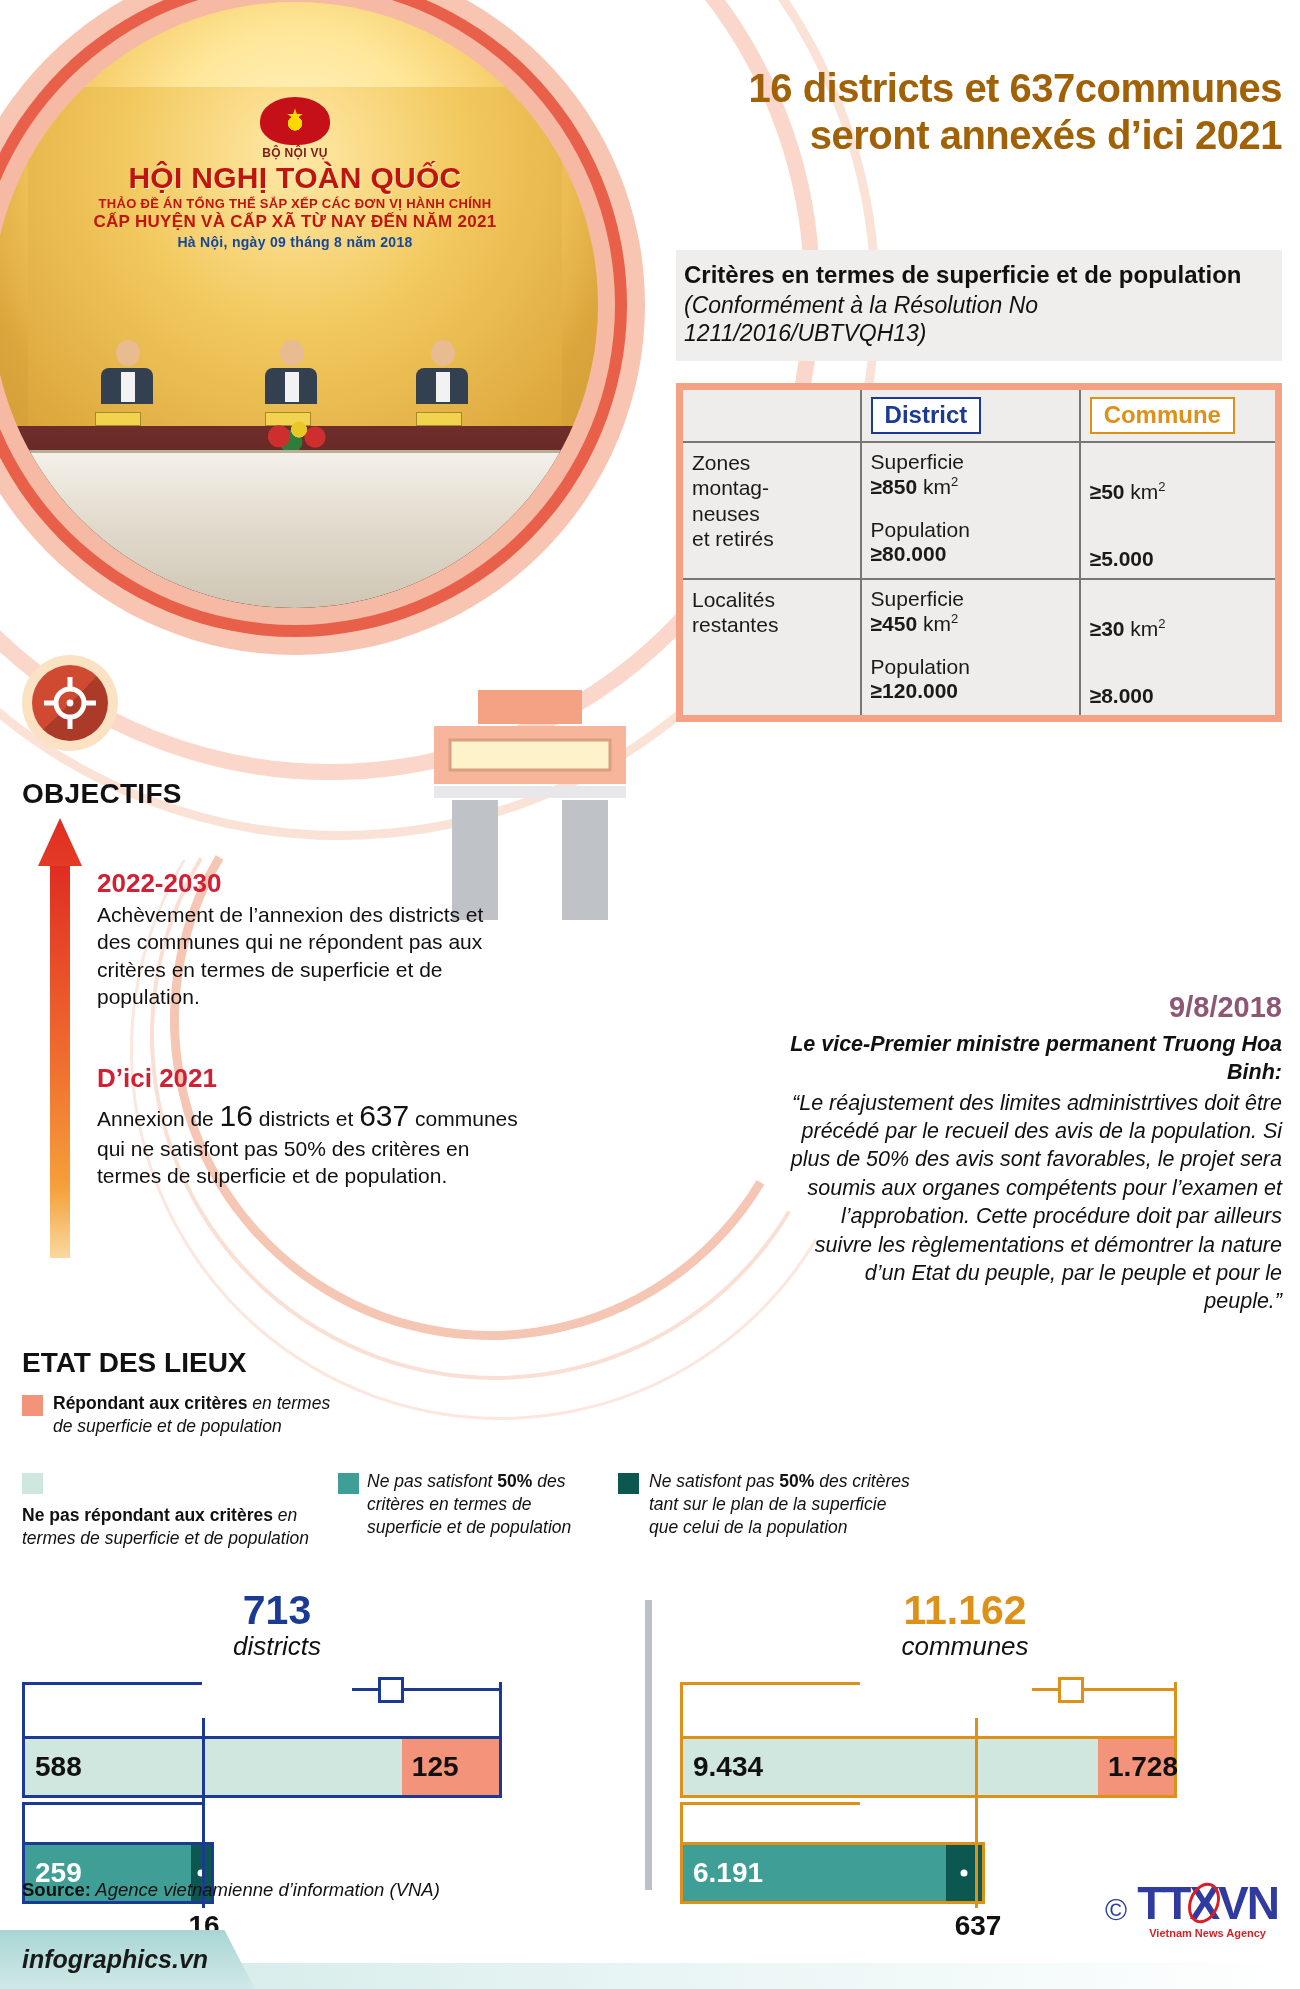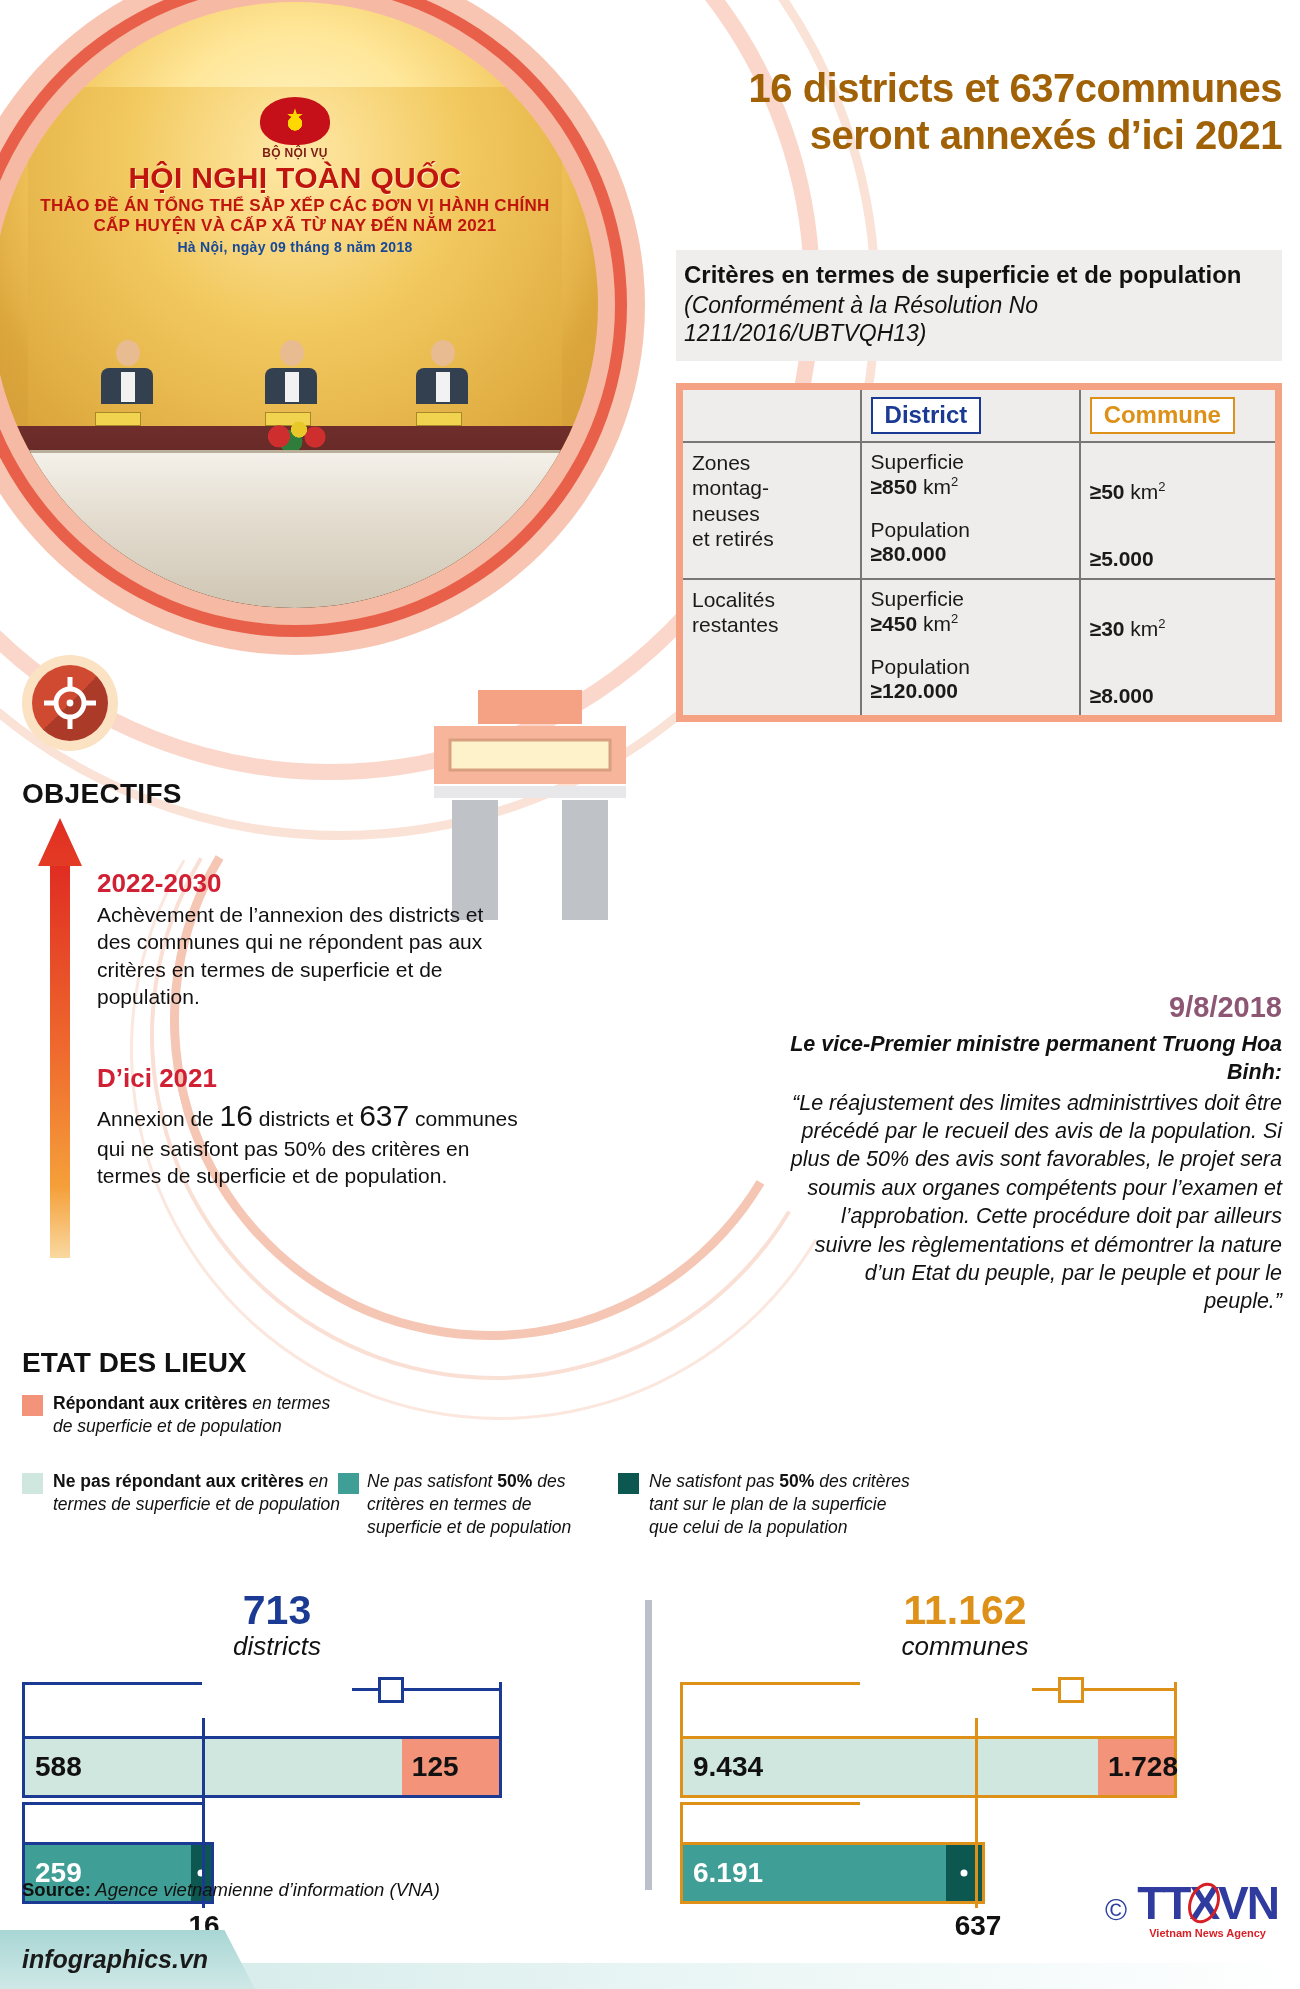--- a/index.html
+++ b/index.html
@@ -45,21 +45,21 @@
     border-radius:50% 50% 45% 45%;
     position:relative;
   }
   #emblem:after{
     content:"★"; position:absolute; left:50%; top:40%; transform:translate(-50%,-50%);
     color:#ffd800; font-size:20px;
   }
   .bn-line{ text-align:center; font-weight:bold; letter-spacing:.3px; line-height:1.05; }
   .bn-bnv{ color:#7d1d14; font-size:12px; margin-top:2px; }
   .bn-t1{ color:#c0140f; font-size:30px; margin-top:3px; text-shadow:1px 1px 0 #fff4c0;}
-  .bn-t2{ color:#c0140f; font-size:17px; margin-top:3px;}
+  .bn-t2{ color:#c0140f; font-size:13px; margin-top:3px;}
   .bn-t3{ color:#c0140f; font-size:17px; margin-top:2px;}
   .bn-t4{ color:#16489a; font-size:14px; margin-top:5px;}
   #podium-row{
     position:absolute; left:0; right:0; bottom:0; height:30%;
     background:linear-gradient(#6e2d2a 0%, #5a2220 55%, #3e1413 100%);
   }
   .chairman{
     position:absolute; bottom:34%; width:54px; height:62px;
   }
   .chairman .head{ width:24px;height:26px;border-radius:50%;background:#e9bb91;margin:0 auto;}
@@ -368,21 +368,21 @@
     <div class="q-body">“Le réajustement des limites administrtives doit être précédé par le recueil des avis de la population. Si plus de 50% des avis sont favorables, le projet sera soumis aux organes compétents pour l’examen et l’approbation. Cette procédure doit par ailleurs suivre les règlementations et démontrer la nature d’un Etat du peuple, par le peuple et pour le peuple.”</div>
   </div>
 
   <div id="etat-title">ETAT DES LIEUX</div>
 
   <div class="legend" style="left:22px; top:1392px; width:330px;">
     <div class="swatch" style="background:#f2937a;"></div>
     <div class="lg-text"><b>Répondant aux critères</b><span> en termes de superficie et de population</span></div>
   </div>
 
-  <div class="legend" style="left:22px; top:1470px; width:320px;">
+  <div class="legend" style="left:22px; top:1470px; width:320px;flex-direction:column;">
     <div class="swatch" style="background:#cfe7de;"></div>
     <div class="lg-text"><b>Ne pas répondant aux critères</b><span> en termes de superficie et de population</span></div>
   </div>
 
   <div class="legend" style="left:338px; top:1470px; width:270px;gap:8px;">
     <div class="swatch" style="background:#3f9e95;"></div>
     <div class="lg-text"><span>Ne pas satisfont </span><b>50%</b><span> des critères en termes de superficie et de population</span></div>
   </div>
 
   <div class="legend" style="left:618px; top:1470px; width:300px;">

